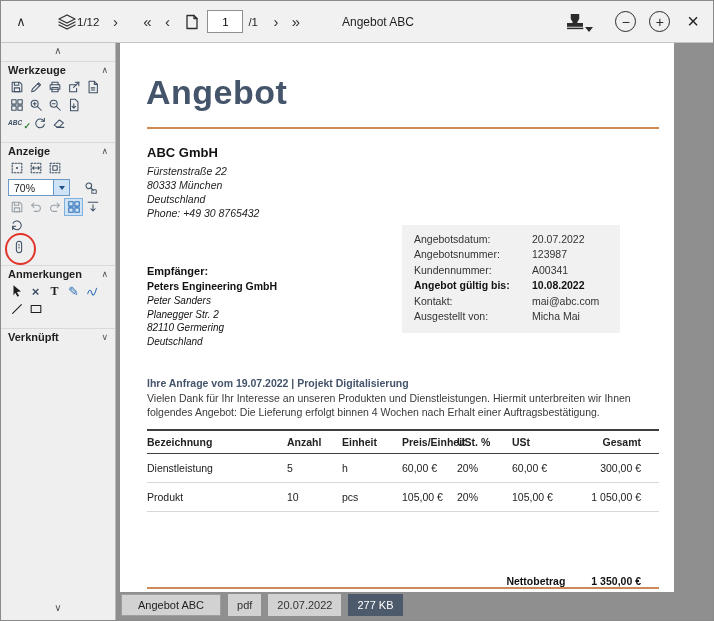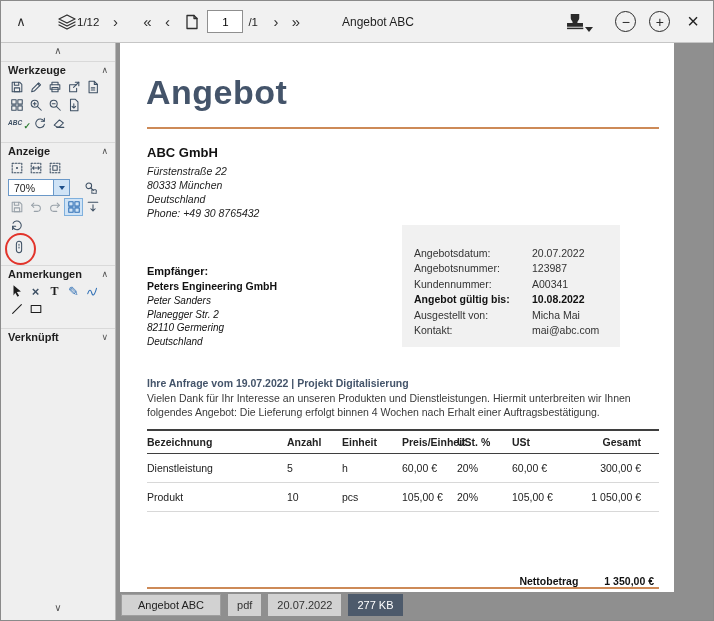--- a/index.html
+++ b/index.html
@@ -57,36 +57,36 @@
 
   
   .main{flex:1;position:relative;background:#8f8f8f;overflow:hidden;}
   .page{position:absolute;left:4px;top:0;width:554px;height:549px;background:#fff;}
   .doc-title{position:absolute;left:26px;top:30px;font-size:34px;font-weight:bold;color:#44546a;letter-spacing:.5px;}
   .rule{position:absolute;left:27px;width:512px;height:2px;background:#cd8a57;}
   .rule-top{top:84px;}
   .rule-bottom{top:544px;height:1.5px;}
   .sender-name{position:absolute;left:27px;top:102px;font-weight:bold;font-size:13px;color:#111;}
   .sender-lines{position:absolute;left:27px;top:121px;font-style:italic;font-size:10.5px;line-height:14px;color:#222;}
-  .infobox{position:absolute;left:282px;top:182px;width:218px;box-sizing:border-box;background:#f1f1f1;padding:20px 0 9px 12px;font-size:10.5px;color:#333;}
+  .infobox{position:absolute;left:282px;top:182px;width:218px;box-sizing:border-box;background:#f1f1f1;padding:6px 0 9px 12px;font-size:10.5px;color:#333;}
   .inforow{display:flex;height:15.5px;align-items:center;}
   .ilabel{width:118px;}
   .bold{font-weight:bold;color:#111;}
   .recip{position:absolute;left:27px;top:222px;color:#111;}
   .recip-label{font-weight:bold;font-size:11px;margin-bottom:3px;}
   .recip-name{font-weight:bold;font-size:10.5px;margin-bottom:2px;}
   .recip-lines div{font-style:italic;font-size:10px;line-height:13.5px;}
   .subject{position:absolute;left:27px;top:334px;font-size:10.5px;font-weight:bold;color:#44546a;}
   .bodytext{position:absolute;left:27px;top:349px;width:514px;font-size:10.5px;line-height:13.5px;color:#3a3a3a;}
   .dtable{position:absolute;left:27px;top:386px;width:512px;font-size:10.5px;color:#222;}
   .thead,.trow{display:grid;grid-template-columns:140px 55px 60px 55px 55px 55px 1fr;align-items:center;}
   .thead{border-top:2px solid #3f3f3f;border-bottom:1px solid #3f3f3f;font-weight:bold;height:22px;}
   .trow{height:28px;border-bottom:1px solid #d8d8d8;}
   .thead span:last-child,.trow span:last-child{text-align:right;padding-right:18px;}
-  .netto{position:absolute;left:40px;top:532px;width:512px;box-sizing:border-box;display:flex;justify-content:flex-end;gap:26px;font-weight:bold;font-size:10.5px;color:#111;padding-right:18px;}
+  .netto{position:absolute;left:27px;top:532px;width:512px;box-sizing:border-box;display:flex;justify-content:flex-end;gap:26px;font-weight:bold;font-size:10.5px;color:#111;padding-right:18px;}
 
   
   .bottombar{position:absolute;left:5px;top:551px;height:22px;display:flex;gap:7px;font-size:11px;align-items:stretch;}
   .bfile{background:#d2d2d2;border:1px solid #9f9f9f;padding:0 16px;display:flex;align-items:center;color:#222;cursor:pointer;box-sizing:border-box;}
   .btag{background:#d2d2d2;padding:0 9px;display:flex;align-items:center;color:#333;}
   .bsize{background:#4d5a6b;color:#fff;padding:0 9px;display:flex;align-items:center;}
 </style>
 </head>
 <body>
 
@@ -382,26 +382,26 @@
             </div>
           <div class="inforow">
               <span class="ilabel">Kundennummer:</span>
               <span>A00341</span>
             </div>
           <div class="inforow bold">
               <span class="ilabel">Angebot gültig bis:</span>
               <span>10.08.2022</span>
             </div>
           <div class="inforow">
+              <span class="ilabel">Kontakt:</span>
+              <span>mai@abc.com</span>
+            </div>
+          <div class="inforow">
               <span class="ilabel">Ausgestellt von:</span>
               <span>Micha Mai</span>
-            </div>
-          <div class="inforow">
-              <span class="ilabel">Kontakt:</span>
-              <span>mai@abc.com</span>
             </div>
         </div>
 
         <div class="recip">
           <div class="recip-label">Empfänger:</div>
           <div class="recip-name">Peters Engineering GmbH</div>
           <div class="recip-lines">
             <div>Peter Sanders</div>
             <div>Planegger Str. 2</div>
             <div>82110 Germering</div>

